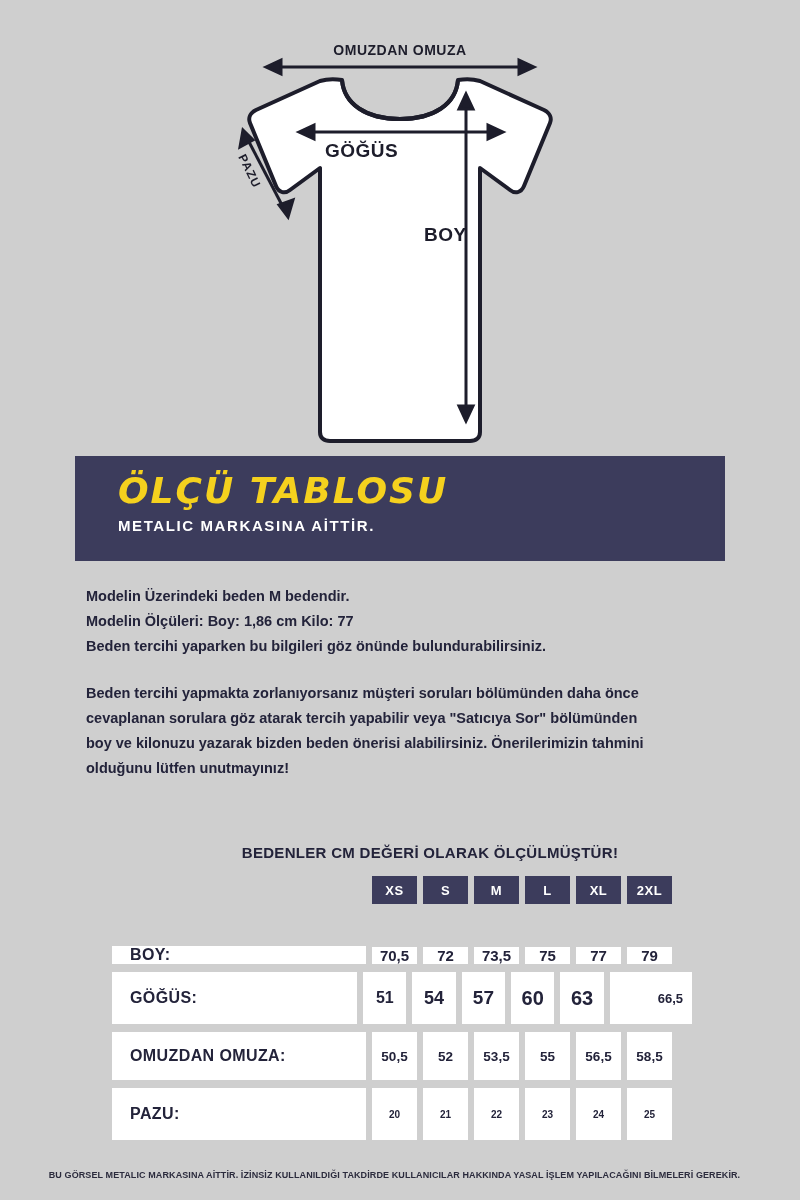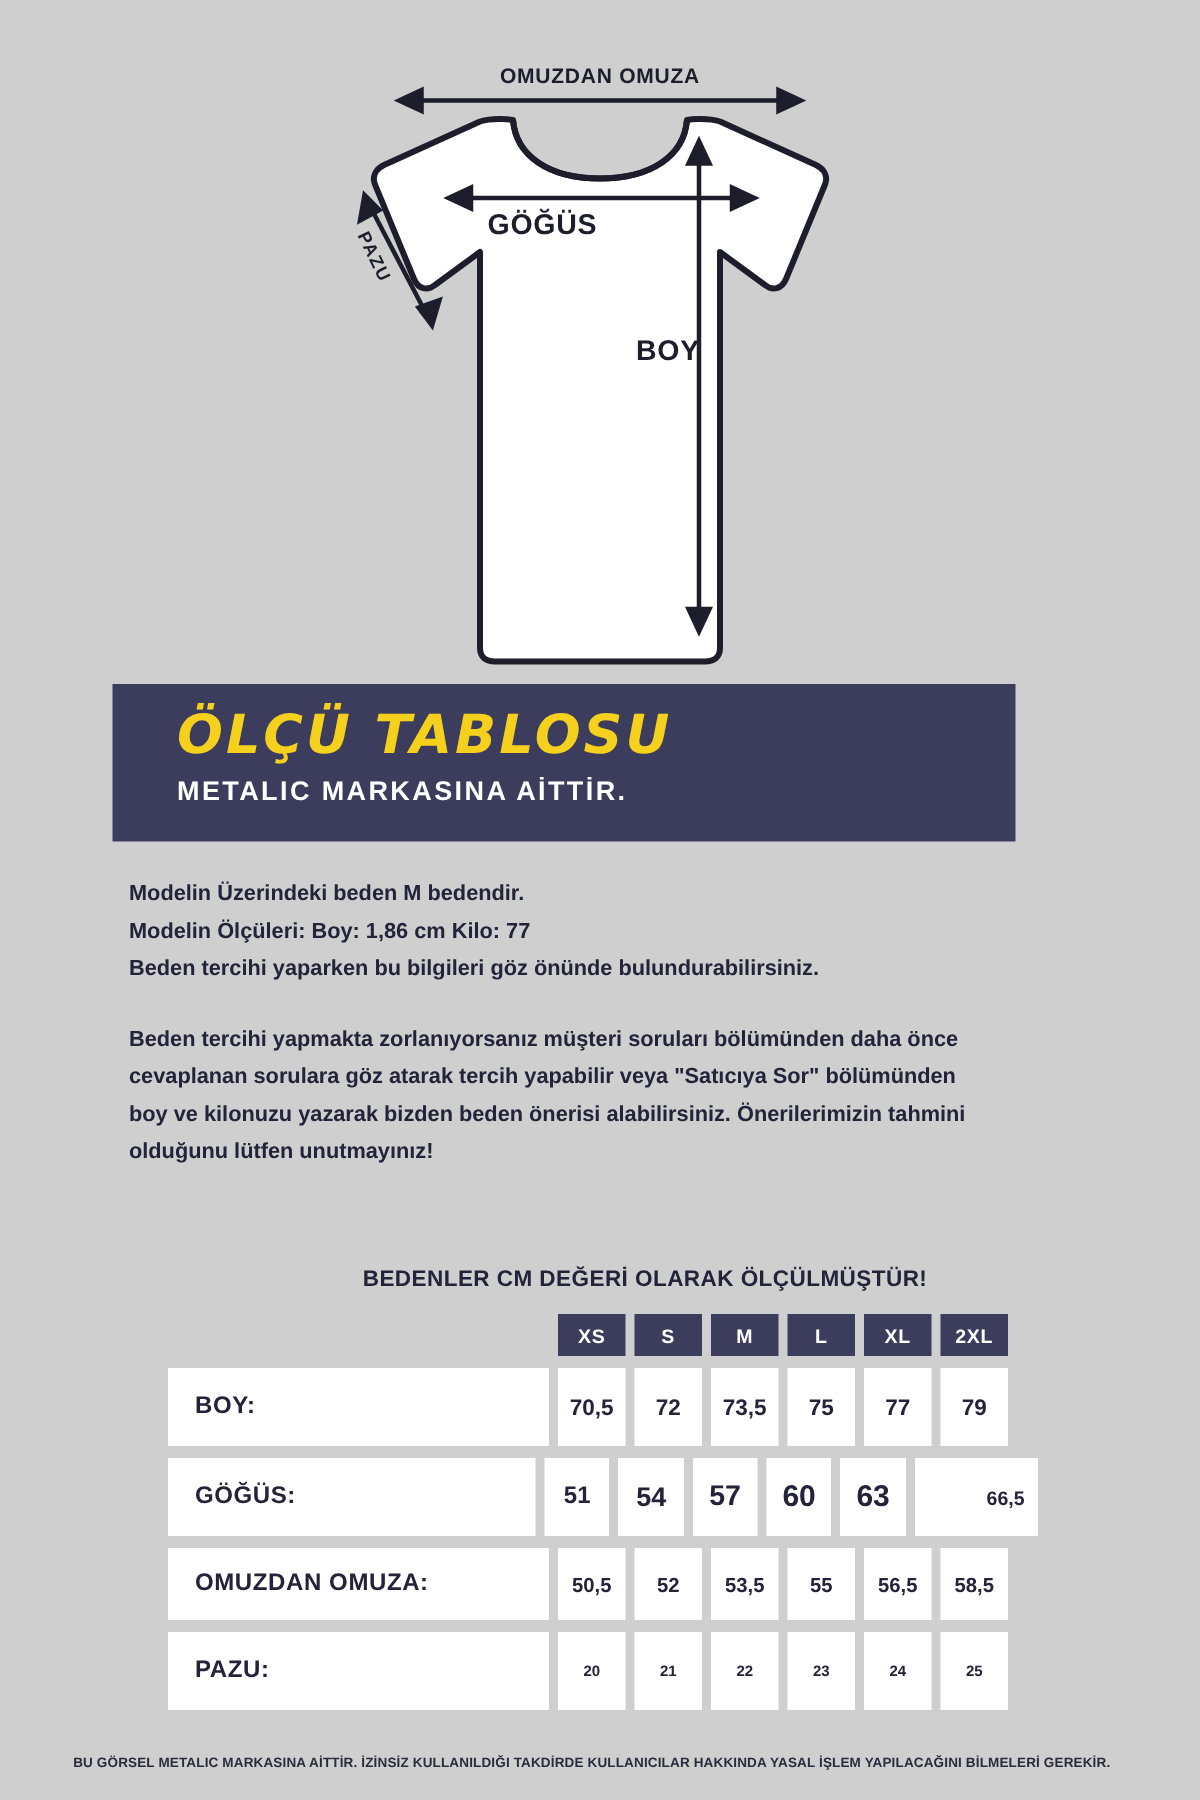--- a/index.html
+++ b/index.html
@@ -55,39 +55,39 @@
     transform: rotate(64deg);
     transform-origin: left top;
     letter-spacing: 1px;
   }
 
   
   .banner {
     position: absolute;
     left: 75px;
     top: 456px;
-    width: 602px;
+    width: 650px;
     height: 105px;
     background: #3c3c5c;
     color: #fff;
     box-sizing: border-box;
     padding: 16px 12px 0 43px;
   }
   .banner-title {
     font-family: "DejaVu Sans", sans-serif;
     font-size: 36px;
     font-weight: bold;
     font-style: italic;
     color: #f5d11e;
     letter-spacing: 2px;
     line-height: 1.05;
   }
   .banner-sub {
     margin-top: 7px;
-    font-size: 18px;
+    font-size: 15px;
     font-weight: bold;
     letter-spacing: 1.6px;
     color: #ffffff;
   }
 
   
   .info {
     position: absolute;
     left: 86px;
     top: 584px;
@@ -160,21 +160,21 @@
   }
   .row .val {
     width: 45px;
     background: #fff;
     display: flex;
     align-items: center;
     justify-content: center;
     font-weight: bold;
     color: #23233a;
   }
-  .row.r-boy { height: 52px; }
+  .row.r-boy { height: 52px; align-items: flex-end; }
   .row.r-boy .val { font-size: 15px; }
   .row.r-gogus { height: 52px; }
   .row.r-omuz { height: 48px; }
   .row.r-omuz .val { font-size: 13.5px; }
   .row.r-pazu { height: 52px; }
   .row.r-pazu .val { font-size: 10px; }
 
   
   .row.r-gogus .val:nth-child(2) { font-size: 16px; }
   .row.r-gogus .val:nth-child(3) { font-size: 18px; }

